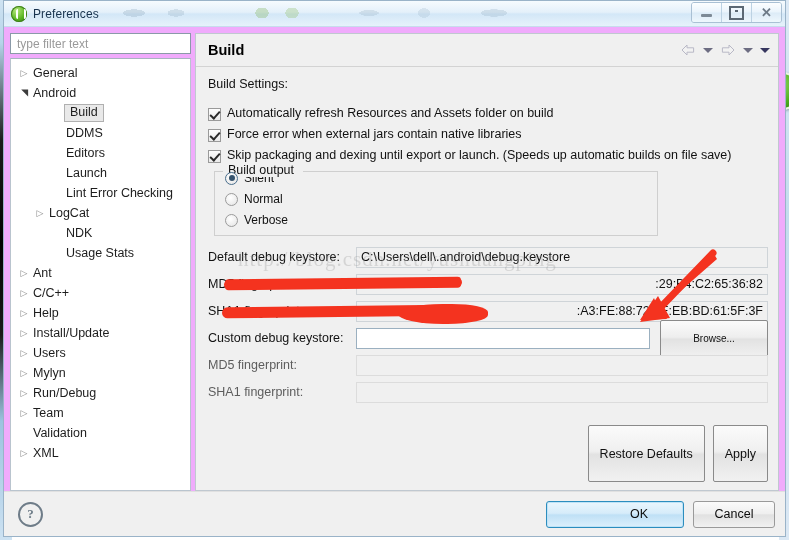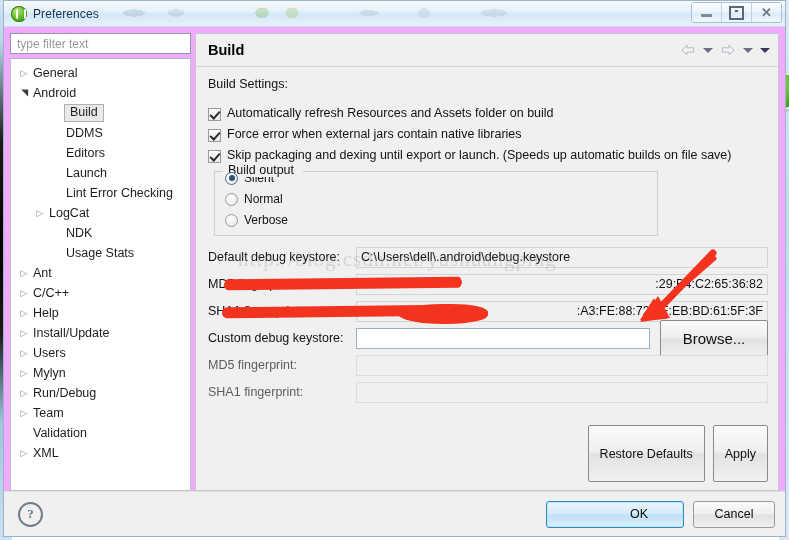--- a/index.html
+++ b/index.html
@@ -250,21 +250,21 @@
     display: flex; align-items: center;
     padding: 0 4px; white-space: nowrap; overflow: hidden;
   }
   .finput.editable { background: #ffffff; border: 1px solid #9bb0c0; }
   .finput.empty-disabled { background: #f0f0f0; border: 1px solid #dcdcdc; }
   .browse-btn {
     margin-left: 10px; flex: 0 0 auto;
     height: 23px; min-width: 86px; padding: 6px 10px;
     border: 1px solid #8a8a8a; border-radius: 2px;
     background: linear-gradient(180deg,#fbfbfb 0%, #eeeeee 46%, #e2e2e2 52%, #f0f0f0 100%);
-    font-size: 15px; color: #111;
+    font-size: 10px; color: #111;
     display: flex; align-items: center; justify-content: center;
   }
 
   
   .watermark {
     position: absolute; left: 30px; top: 1px;
     font-family: "Liberation Serif", serif;
     font-size: 21px; color: rgba(150,150,150,.30);
     letter-spacing: 1px; pointer-events: none; white-space: nowrap;
   }

